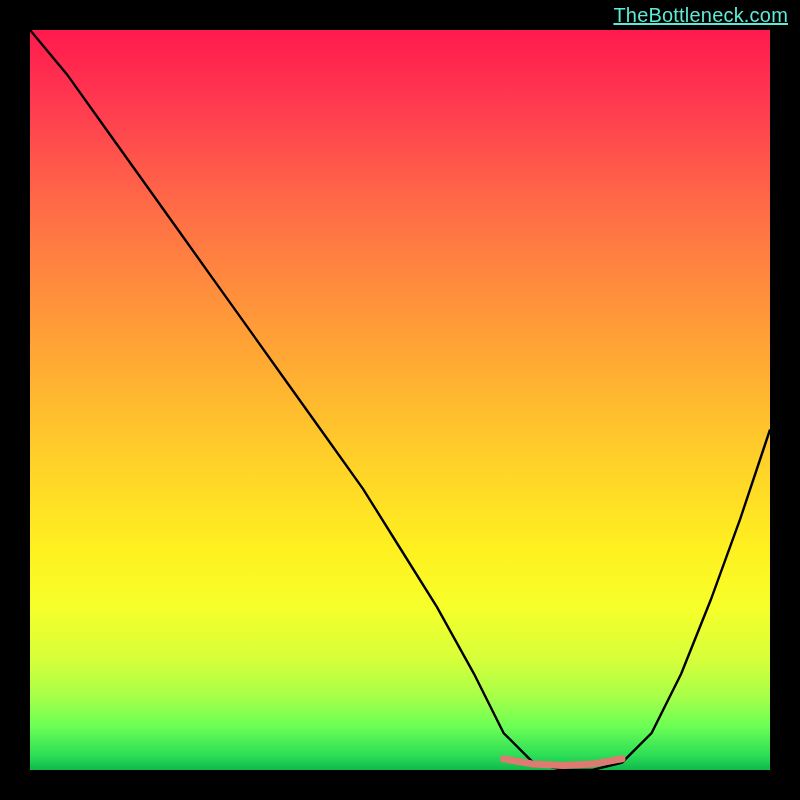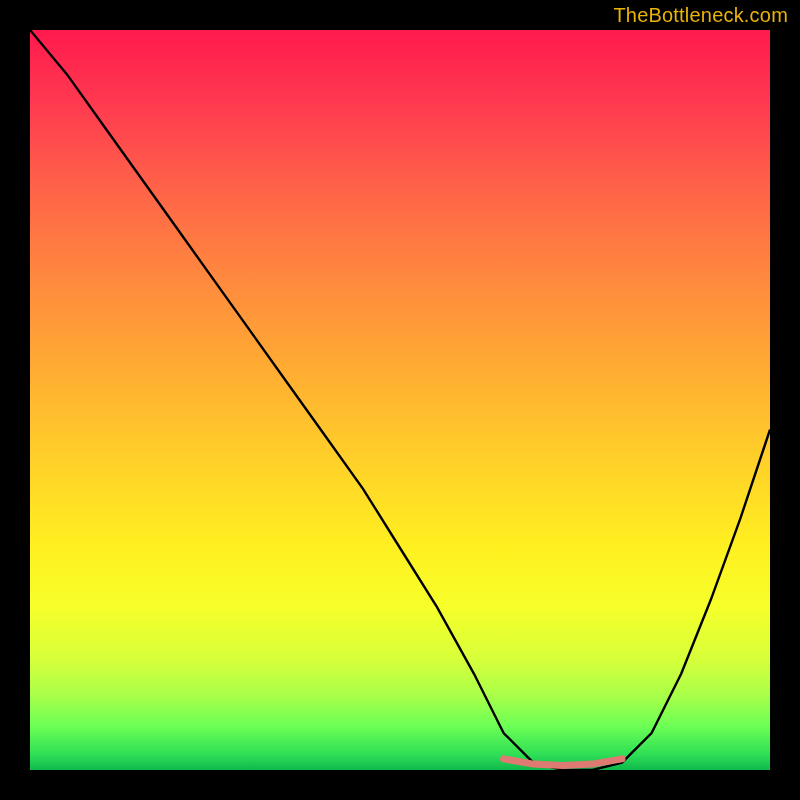--- a/index.html
+++ b/index.html
@@ -14,25 +14,26 @@
   .frame {
     position: relative;
     width: 800px;
     height: 800px;
     background: #000;
   }
   .watermark {
     position: absolute;
     top: 4px;
     right: 12px;
-    color: #eab308;
+    color: #5eead4;
     font-size: 20px;
     font-weight: 500;
     letter-spacing: 0.2px;
     z-index: 5;
+    text-decoration: underline;
   }
   .plot-bg {
     position: absolute;
     left: 30px;
     top: 30px;
     width: 740px;
     height: 740px;
     background: linear-gradient(to bottom,
       #ff1a4d 0%,
       #ff3a50 10%,

